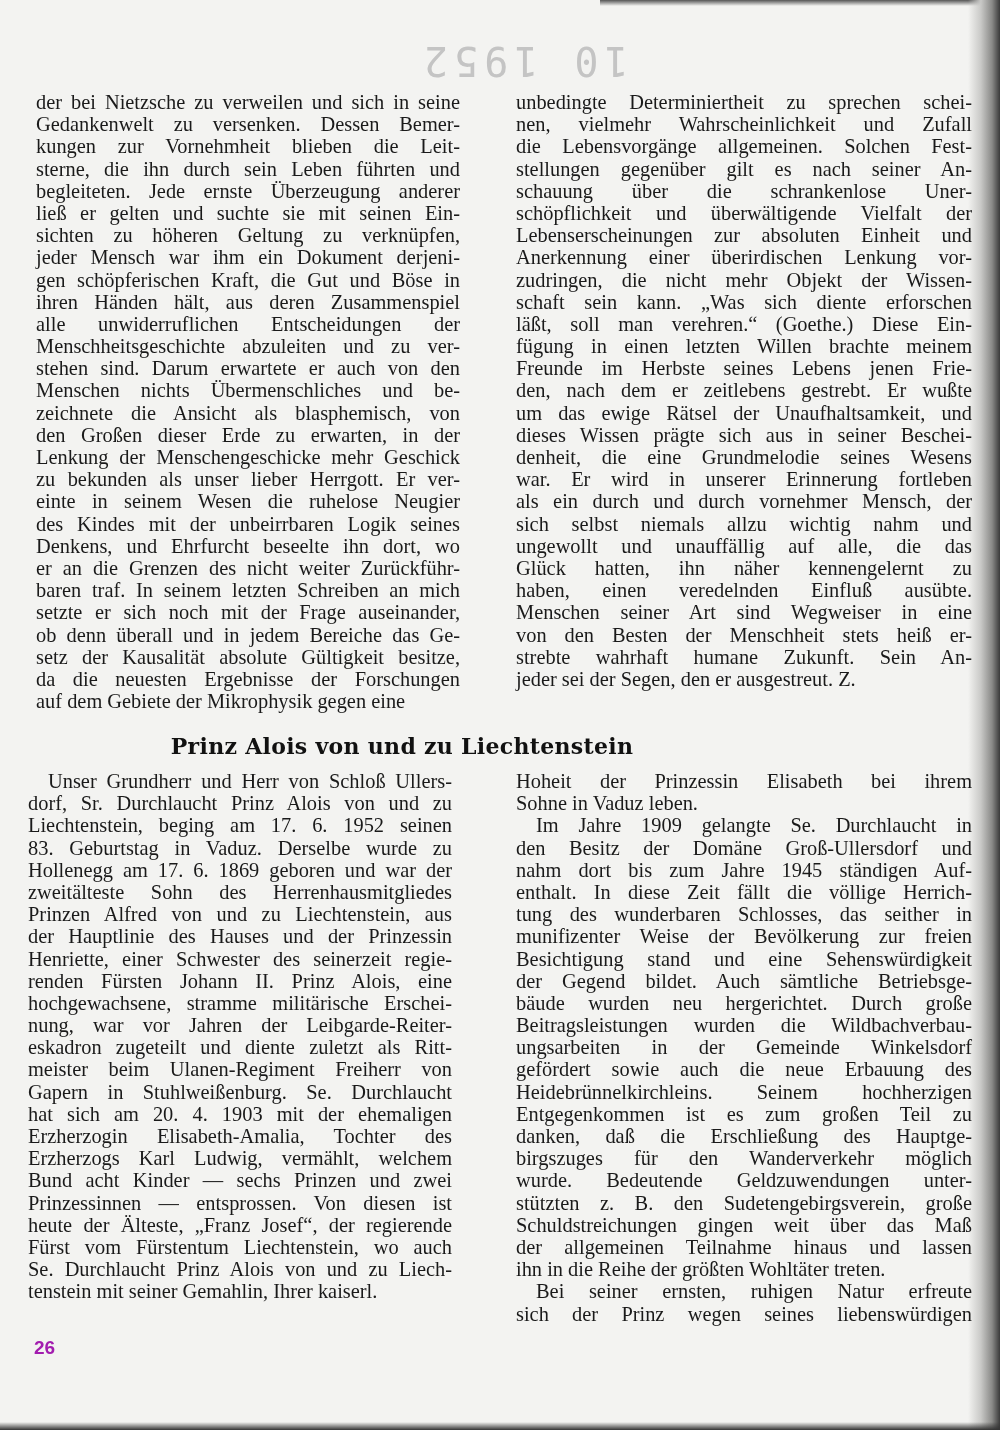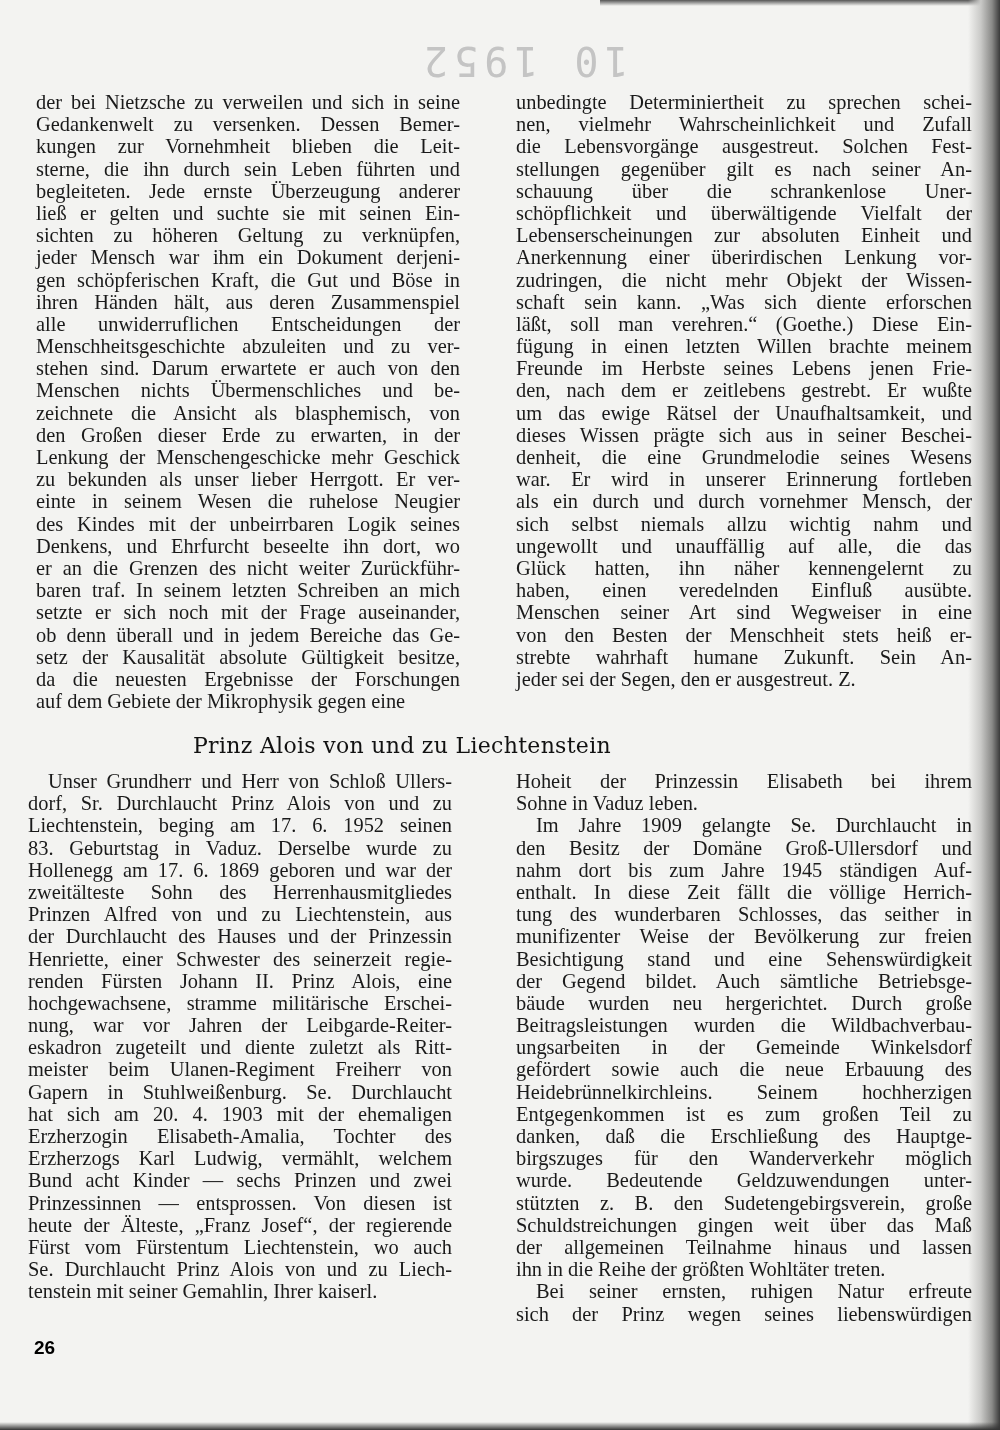--- a/index.html
+++ b/index.html
@@ -37,27 +37,27 @@
     white-space: nowrap; height: 22.2px;
   }
   .col .line.last { text-align-last: left; }
   .col .line.indent { padding-left: 20px; }
   #col-top-left { left: 36px; top: 91px; }
   #col-top-right { left: 516px; top: 91px; width: 456px; }
   #col-bot-left { left: 28px; top: 770px; }
   #col-bot-right { left: 516px; top: 770px; width: 456px; }
   .heading {
     position: absolute; top: 733px; left: 0; width: 804px; text-align: center;
-    font-family: "DejaVu Serif", serif; font-weight: normal; font-size: 22px;
+    font-family: "DejaVu Serif", serif; font-weight: bold; font-size: 22px;
     letter-spacing: 0.3px; color: #111;
   }
   .page-number {
     position: absolute; left: 34px; top: 1337px;
     font-family: "Liberation Sans", sans-serif; font-weight: bold; font-size: 19px;
-    color: #000000;
+    color: #a21caf;
   }
 </style>
 </head>
 <body>
 
 <div class="edge-top"></div>
 <div class="edge-right"></div>
 <div class="edge-bottom"></div>
 
 <div class="stamp">10 1952</div>
@@ -88,21 +88,21 @@
     <span class="line">baren traf. In seinem letzten Schreiben an mich</span>
     <span class="line">setzte er sich noch mit der Frage auseinander,</span>
     <span class="line">ob denn überall und in jedem Bereiche das Ge-</span>
     <span class="line">setz der Kausalität absolute Gültigkeit besitze,</span>
     <span class="line">da die neuesten Ergebnisse der Forschungen</span>
     <span class="line last">auf dem Gebiete der Mikrophysik gegen eine</span>
   </div>
 <div class="col" id="col-top-right">
     <span class="line">unbedingte Determiniertheit zu sprechen schei-</span>
     <span class="line">nen, vielmehr Wahrscheinlichkeit und Zufall</span>
-    <span class="line">die Lebensvorgänge ausgestreut. Solchen Fest-</span>
+    <span class="line">die Lebensvorgänge allgemeinen. Solchen Fest-</span>
     <span class="line">stellungen gegenüber gilt es nach seiner An-</span>
     <span class="line">schauung über die schrankenlose Uner-</span>
     <span class="line">schöpflichkeit und überwältigende Vielfalt der</span>
     <span class="line">Lebenserscheinungen zur absoluten Einheit und</span>
     <span class="line">Anerkennung einer überirdischen Lenkung vor-</span>
     <span class="line">zudringen, die nicht mehr Objekt der Wissen-</span>
     <span class="line">schaft sein kann. „Was sich diente erforschen</span>
     <span class="line">läßt, soll man verehren.“ (Goethe.) Diese Ein-</span>
     <span class="line">fügung in einen letzten Willen brachte meinem</span>
     <span class="line">Freunde im Herbste seines Lebens jenen Frie-</span>
@@ -125,21 +125,21 @@
 <div class="heading">Prinz Alois von und zu Liechtenstein</div>
 
 <div class="col" id="col-bot-left">
     <span class="line indent">Unser Grundherr und Herr von Schloß Ullers-</span>
     <span class="line">dorf, Sr. Durchlaucht Prinz Alois von und zu</span>
     <span class="line">Liechtenstein, beging am 17. 6. 1952 seinen</span>
     <span class="line">83. Geburtstag in Vaduz.  Derselbe wurde zu</span>
     <span class="line">Hollenegg am 17. 6. 1869 geboren und war der</span>
     <span class="line">zweitälteste Sohn des Herrenhausmitgliedes</span>
     <span class="line">Prinzen Alfred von und zu Liechtenstein, aus</span>
-    <span class="line">der Durchlaucht des Hauses und der Prinzessin</span>
+    <span class="line">der Hauptlinie des Hauses und der Prinzessin</span>
     <span class="line">Henriette, einer Schwester des seinerzeit regie-</span>
     <span class="line">renden Fürsten Johann II.  Prinz Alois, eine</span>
     <span class="line">hochgewachsene, stramme militärische Erschei-</span>
     <span class="line">nung, war vor Jahren der Leibgarde-Reiter-</span>
     <span class="line">eskadron zugeteilt und diente zuletzt als Ritt-</span>
     <span class="line">meister beim Ulanen-Regiment Freiherr von</span>
     <span class="line">Gapern in Stuhlweißenburg.  Se. Durchlaucht</span>
     <span class="line">hat sich am 20. 4. 1903 mit der ehemaligen</span>
     <span class="line">Erzherzogin Elisabeth-Amalia, Tochter des</span>
     <span class="line">Erzherzogs Karl Ludwig, vermählt, welchem</span>

